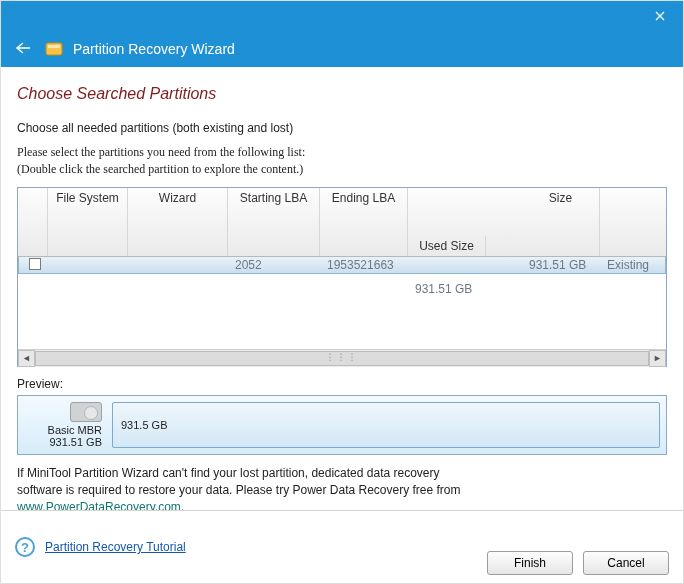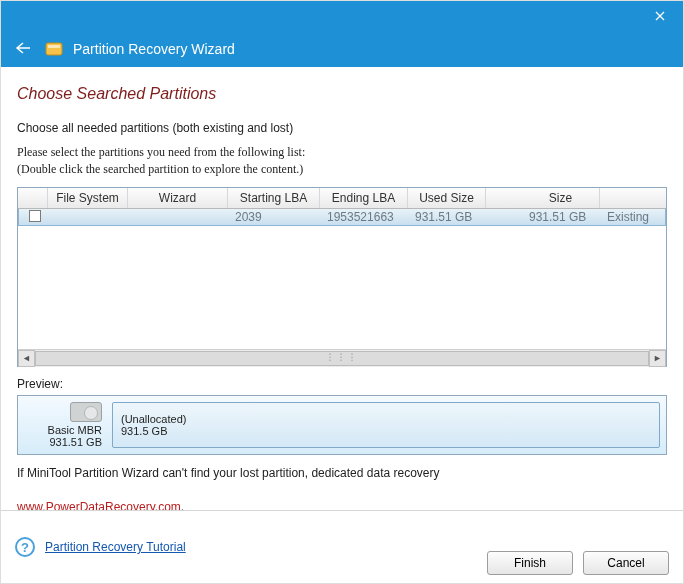--- a/index.html
+++ b/index.html
@@ -28,33 +28,33 @@
   .hscroll .arrow { width: 17px; height: 17px; background: #e7e7e7; border: 1px solid #c0c0c0; display: flex; align-items: center; justify-content: center; font-size: 9px; color: #555; }
   .hscroll .track { flex: 1; height: 17px; position: relative; background: #ececec; }
   .hscroll .thumb { position: absolute; left: 0; right: 0; top: 1px; bottom: 1px; background: #dcdcdc; border: 1px solid #bcbcbc; text-align: center; font-size: 9px; color: #888; letter-spacing: 2px; }
   .preview-label { margin: 10px 0 4px 0; }
   .preview-box { border: 1px solid #8fa8bd; padding: 6px; background: linear-gradient(#f4faff,#d6ecf9); display: flex; gap: 10px; align-items: stretch; height: 64px; }
   .disk-col { width: 78px; text-align: center; display: flex; flex-direction: column; align-items: flex-end; justify-content: center; font-size: 11px; }
   .disk-icon { width: 32px; height: 20px; background: #cfd3d4; border: 1px solid #9fa2a3; border-radius: 3px; margin-bottom: 2px; position: relative; }
   .disk-icon::after { content: ""; position: absolute; right: 3px; top: 3px; width: 12px; height: 12px; border-radius: 50%; background: #e6e7e8; border: 1px solid #b3b6b7; }
   .part-col { flex: 1; border: 1px solid #7fa8c9; border-radius: 2px; display: flex; flex-direction: column; justify-content: center; padding: 4px 8px; background: linear-gradient(#eef6fb,#d3e8f6); font-size: 11px; }
   .note { margin: 10px 0 6px 0; line-height: 1.4; }
-  .note a { color: #b91c1c; text-decoration: underline; }
+  .note a { color: #0f766e; text-decoration: underline; }
   .footer { border-top: 1px solid #d6d6d6; padding: 8px 14px; display: flex; align-items: center; gap: 10px; }
   .footer .help { width: 20px; height: 20px; border-radius: 50%; border: 2px solid #4aa0dc; display: flex; align-items: center; justify-content: center; color: #4aa0dc; font-weight: bold; font-size: 13px; }
   .footer a.tut { color: #1257b0; text-decoration: underline; }
   .footer .spacer { flex: 1; }
   .btn { min-width: 86px; height: 24px; background: linear-gradient(#fdfdfd,#e6e6e6); border: 1px solid #9c9c9c; border-radius: 3px; padding: 0 12px; font-size: 12px; cursor: pointer; margin-top: 32px; }
   
   .c0 { width: 30px; }
   .c1 { width: 80px; }
   .c2 { width: 100px; }
   .c3 { width: 92px; }
   .c4 { width: 88px; }
-  .c5 { width: 78px; }
+  .c5 { width: 78px; margin-top: 48px; }
   .c6 { width: 78px; margin-left: 36px; }
   .c7 { flex: 1; }
 </style>
 </head>
 <body>
 
 <div class="window">
 
   <div class="titlebar">
     <div class="close">
@@ -91,21 +91,21 @@
         <div class="th c3">Starting LBA</div>
         <div class="th c4">Ending LBA</div>
         <div class="th c5">Used Size</div>
         <div class="th c6">Size</div>
       </div>
       <div class="table-body">
         <div class="tr sel">
           <div class="td c0"><span class="checkbox"></span></div>
           <div class="td c1"></div>
           <div class="td c2"></div>
-          <div class="td c3">2039</div>
+          <div class="td c3">2052</div>
           <div class="td c4">1953521663</div>
           <div class="td c5">931.51 GB</div>
           <div class="td c6">931.51 GB</div>
           <div class="td c7">Existing</div>
         </div>
       </div>
       <div class="hscroll">
         <div class="arrow">◄</div>
         <div class="track">
             <div class="thumb">⋮⋮⋮</div>
@@ -115,28 +115,27 @@
     </div>
 
     <div class="preview-label">Preview:</div>
     <div class="preview-box">
       <div class="disk-col">
         <div class="disk-icon"></div>
         <div>Basic MBR</div>
         <div>931.51 GB</div>
       </div>
       <div class="part-col">
-        <div>(Unallocated)</div>
         <div>931.5 GB</div>
       </div>
     </div>
 
     <div class="note">
       <span>If MiniTool Partition Wizard can't find your lost partition, dedicated data recovery</span><br>
-      <br>
+      <span>software is required to restore your data. Please try Power Data Recovery free from</span><br>
       <a href="#">www.PowerDataRecovery.com</a><span>.</span>
     </div>
   </div>
 
   <div class="footer">
     <div class="help">?</div>
     <a href="#" class="tut">Partition Recovery Tutorial</a>
     <div class="spacer"></div>
     <button class="btn">Finish</button>
     <button class="btn">Cancel</button>

